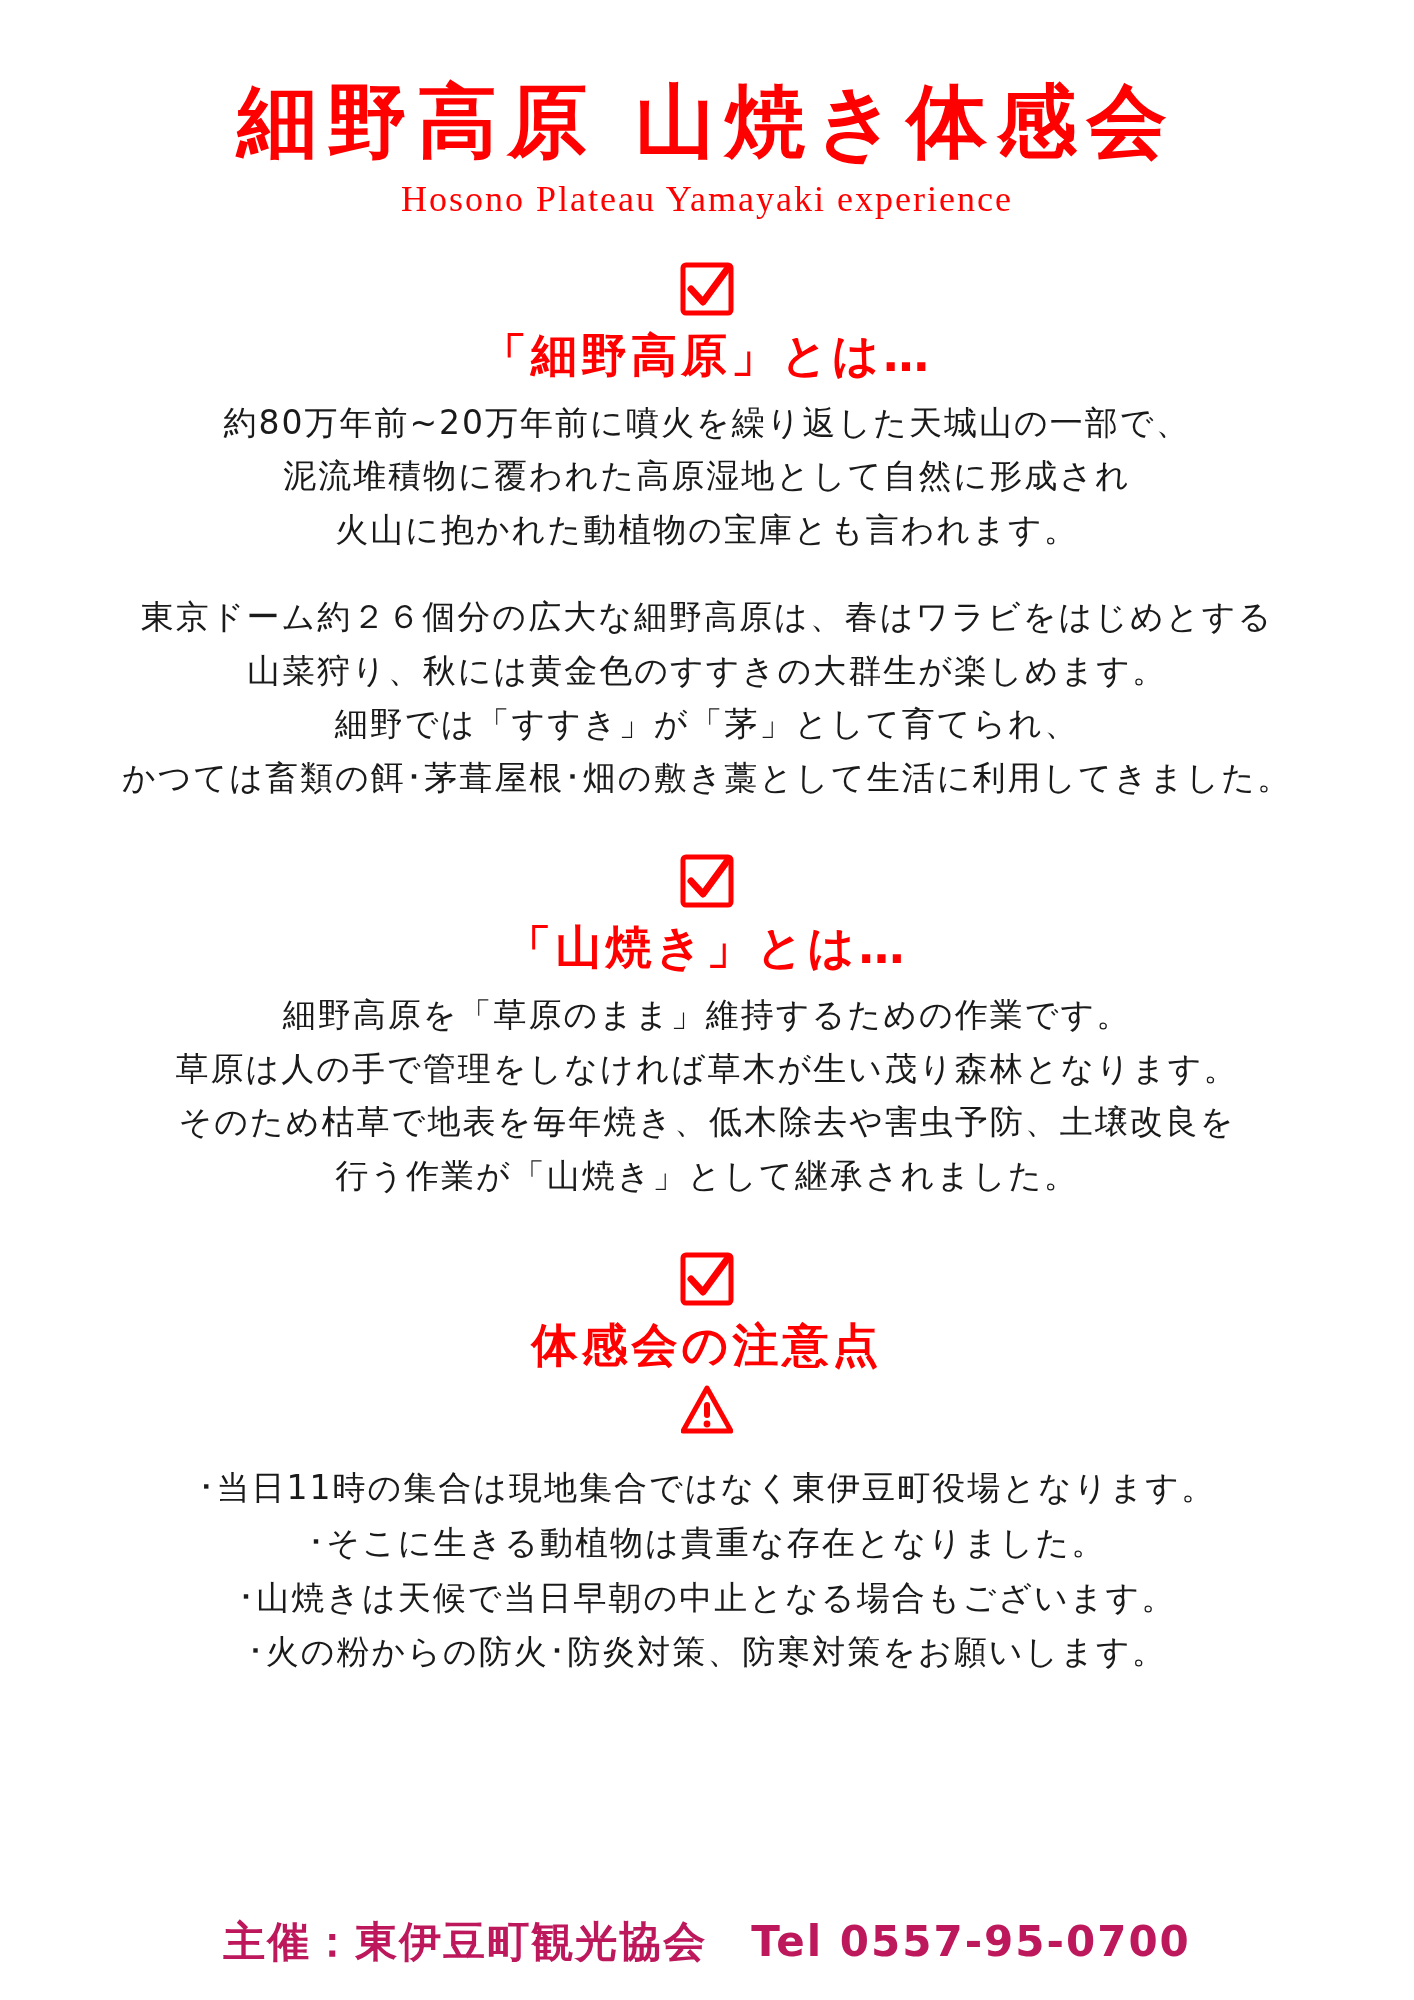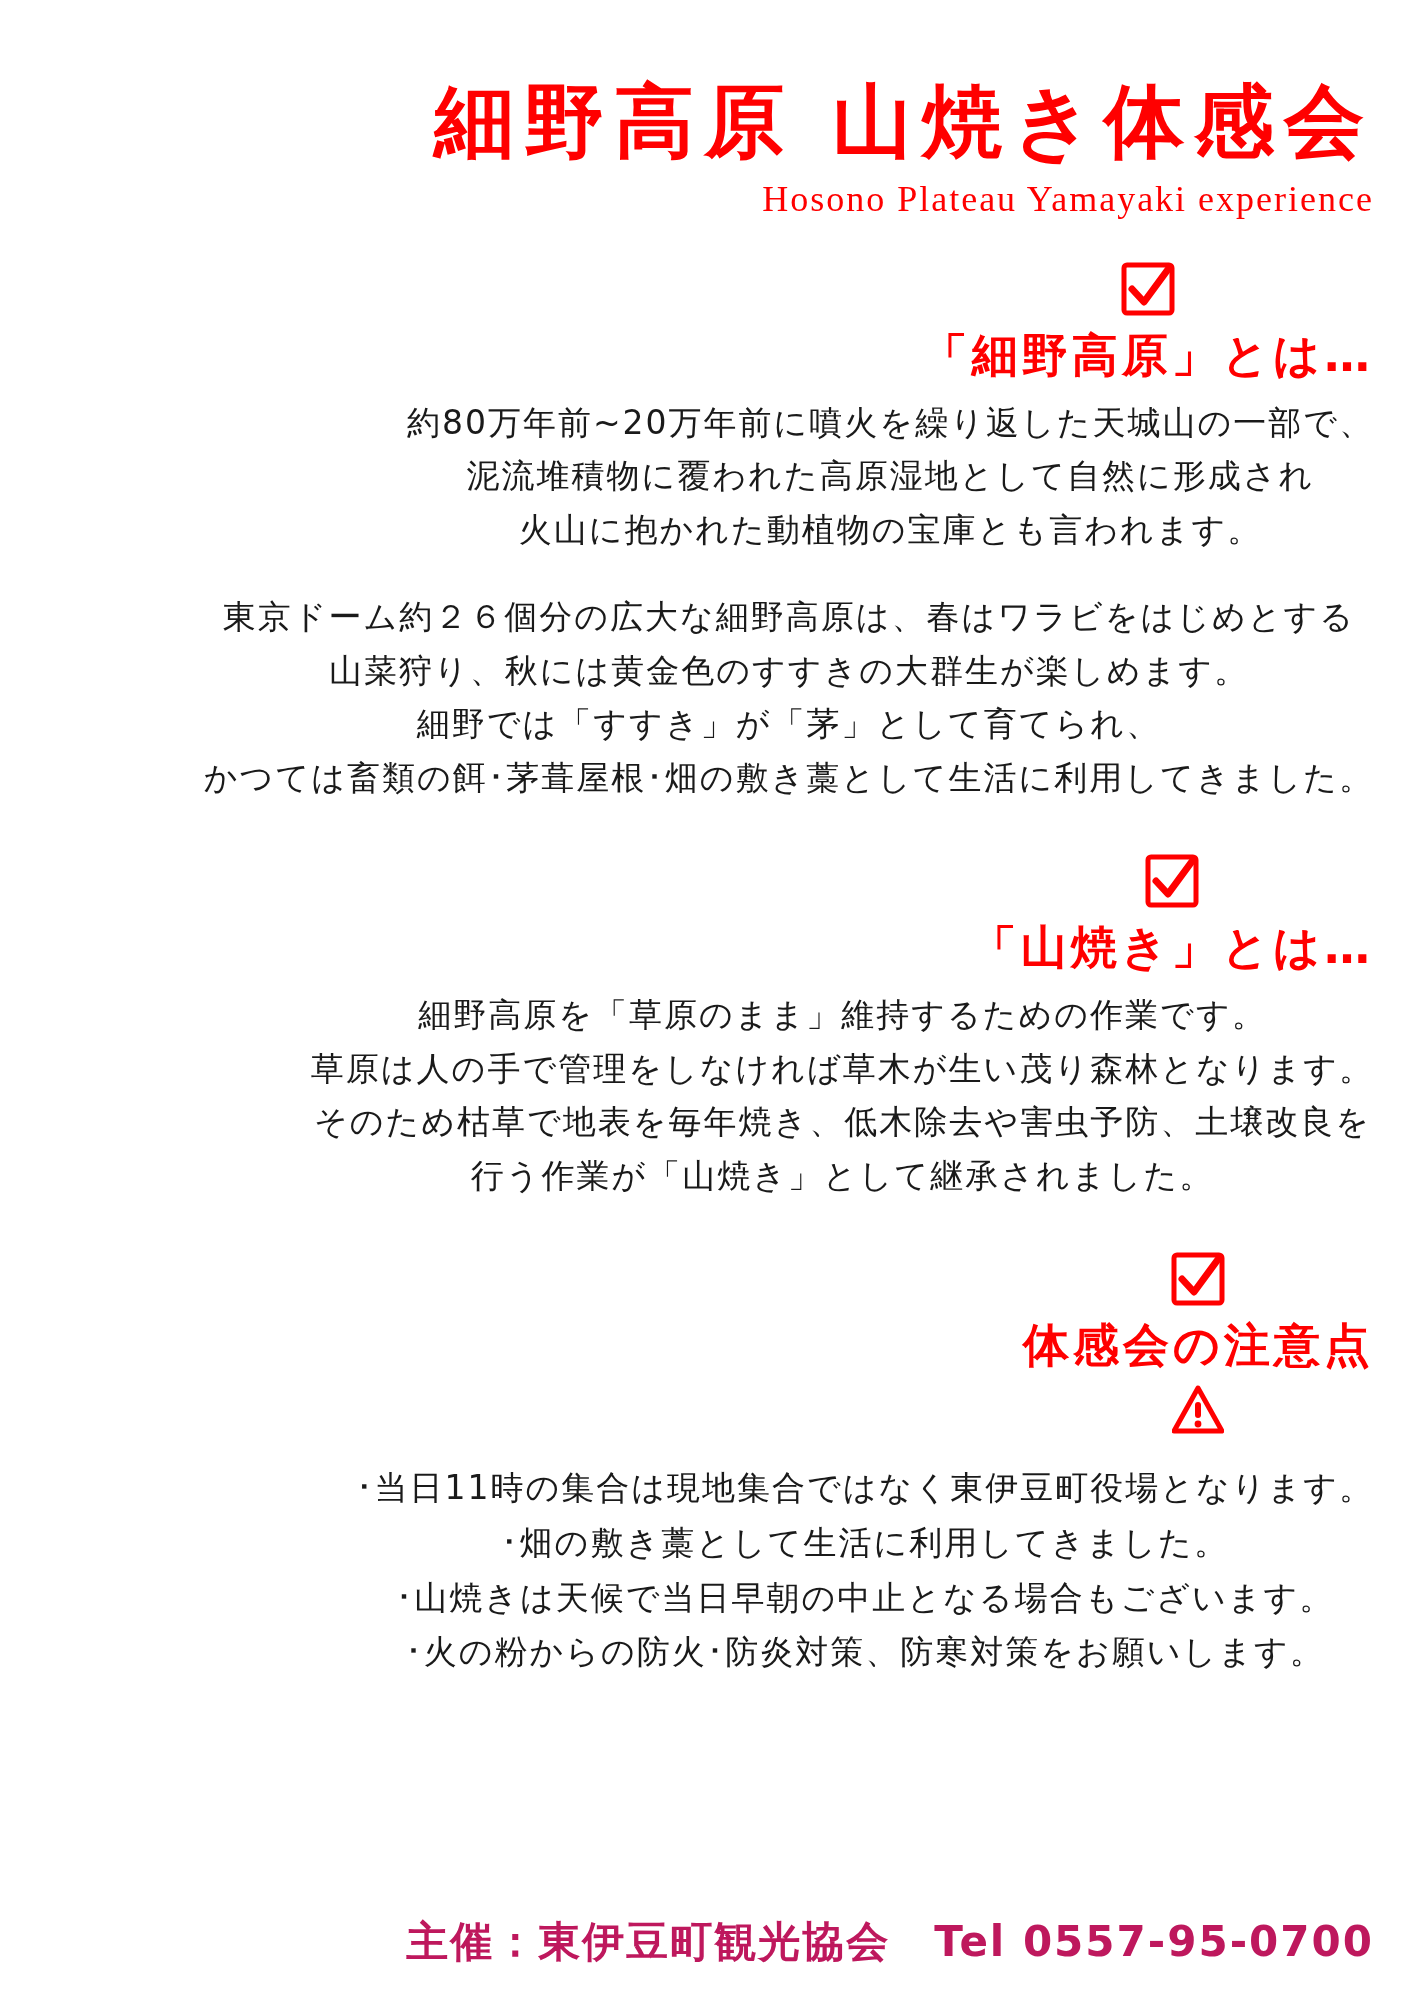--- a/index.html
+++ b/index.html
@@ -15,21 +15,21 @@
     position: relative;
     overflow: hidden;
   }
   .page {
     width: 1414px;
     height: 2000px;
     box-sizing: border-box;
     padding: 60px 40px 20px 40px;
     display: flex;
     flex-direction: column;
-    align-items: flex-end;
+    align-items: center;
   }
 
   
   .title-main {
     color: #ff0000;
     font-size: 80px;
     font-weight: bold;
     letter-spacing: 10px;
     line-height: 1.1;
     text-align: center;
@@ -172,19 +172,19 @@
       <svg width="52" height="52" viewBox="0 0 52 52">
         <path d="M26 4 L50 47 L2 47 Z" fill="none" stroke="#ff0000" stroke-width="5" stroke-linejoin="round"></path>
         <rect x="23" y="18" width="6" height="16" rx="3" fill="#ff0000"></rect>
         <circle cx="26" cy="40" r="3.4" fill="#ff0000"></circle>
       </svg>
     </span>
   </div>
 
   <ul class="notes">
     <li>･当日11時の集合は現地集合ではなく東伊豆町役場となります。</li>
-    <li>･畑の敷き藁として生活に利用してきました。</li>
+    <li>･そこに生きる動植物は貴重な存在となりました。</li>
     <li>･山焼きは天候で当日早朝の中止となる場合もございます。</li>
     <li>･火の粉からの防火･防炎対策、防寒対策をお願いします。</li>
   </ul>
 
   <div class="footer">主催：東伊豆町観光協会　Tel 0557-95-0700</div>
 </div>
 
 </body></html>

